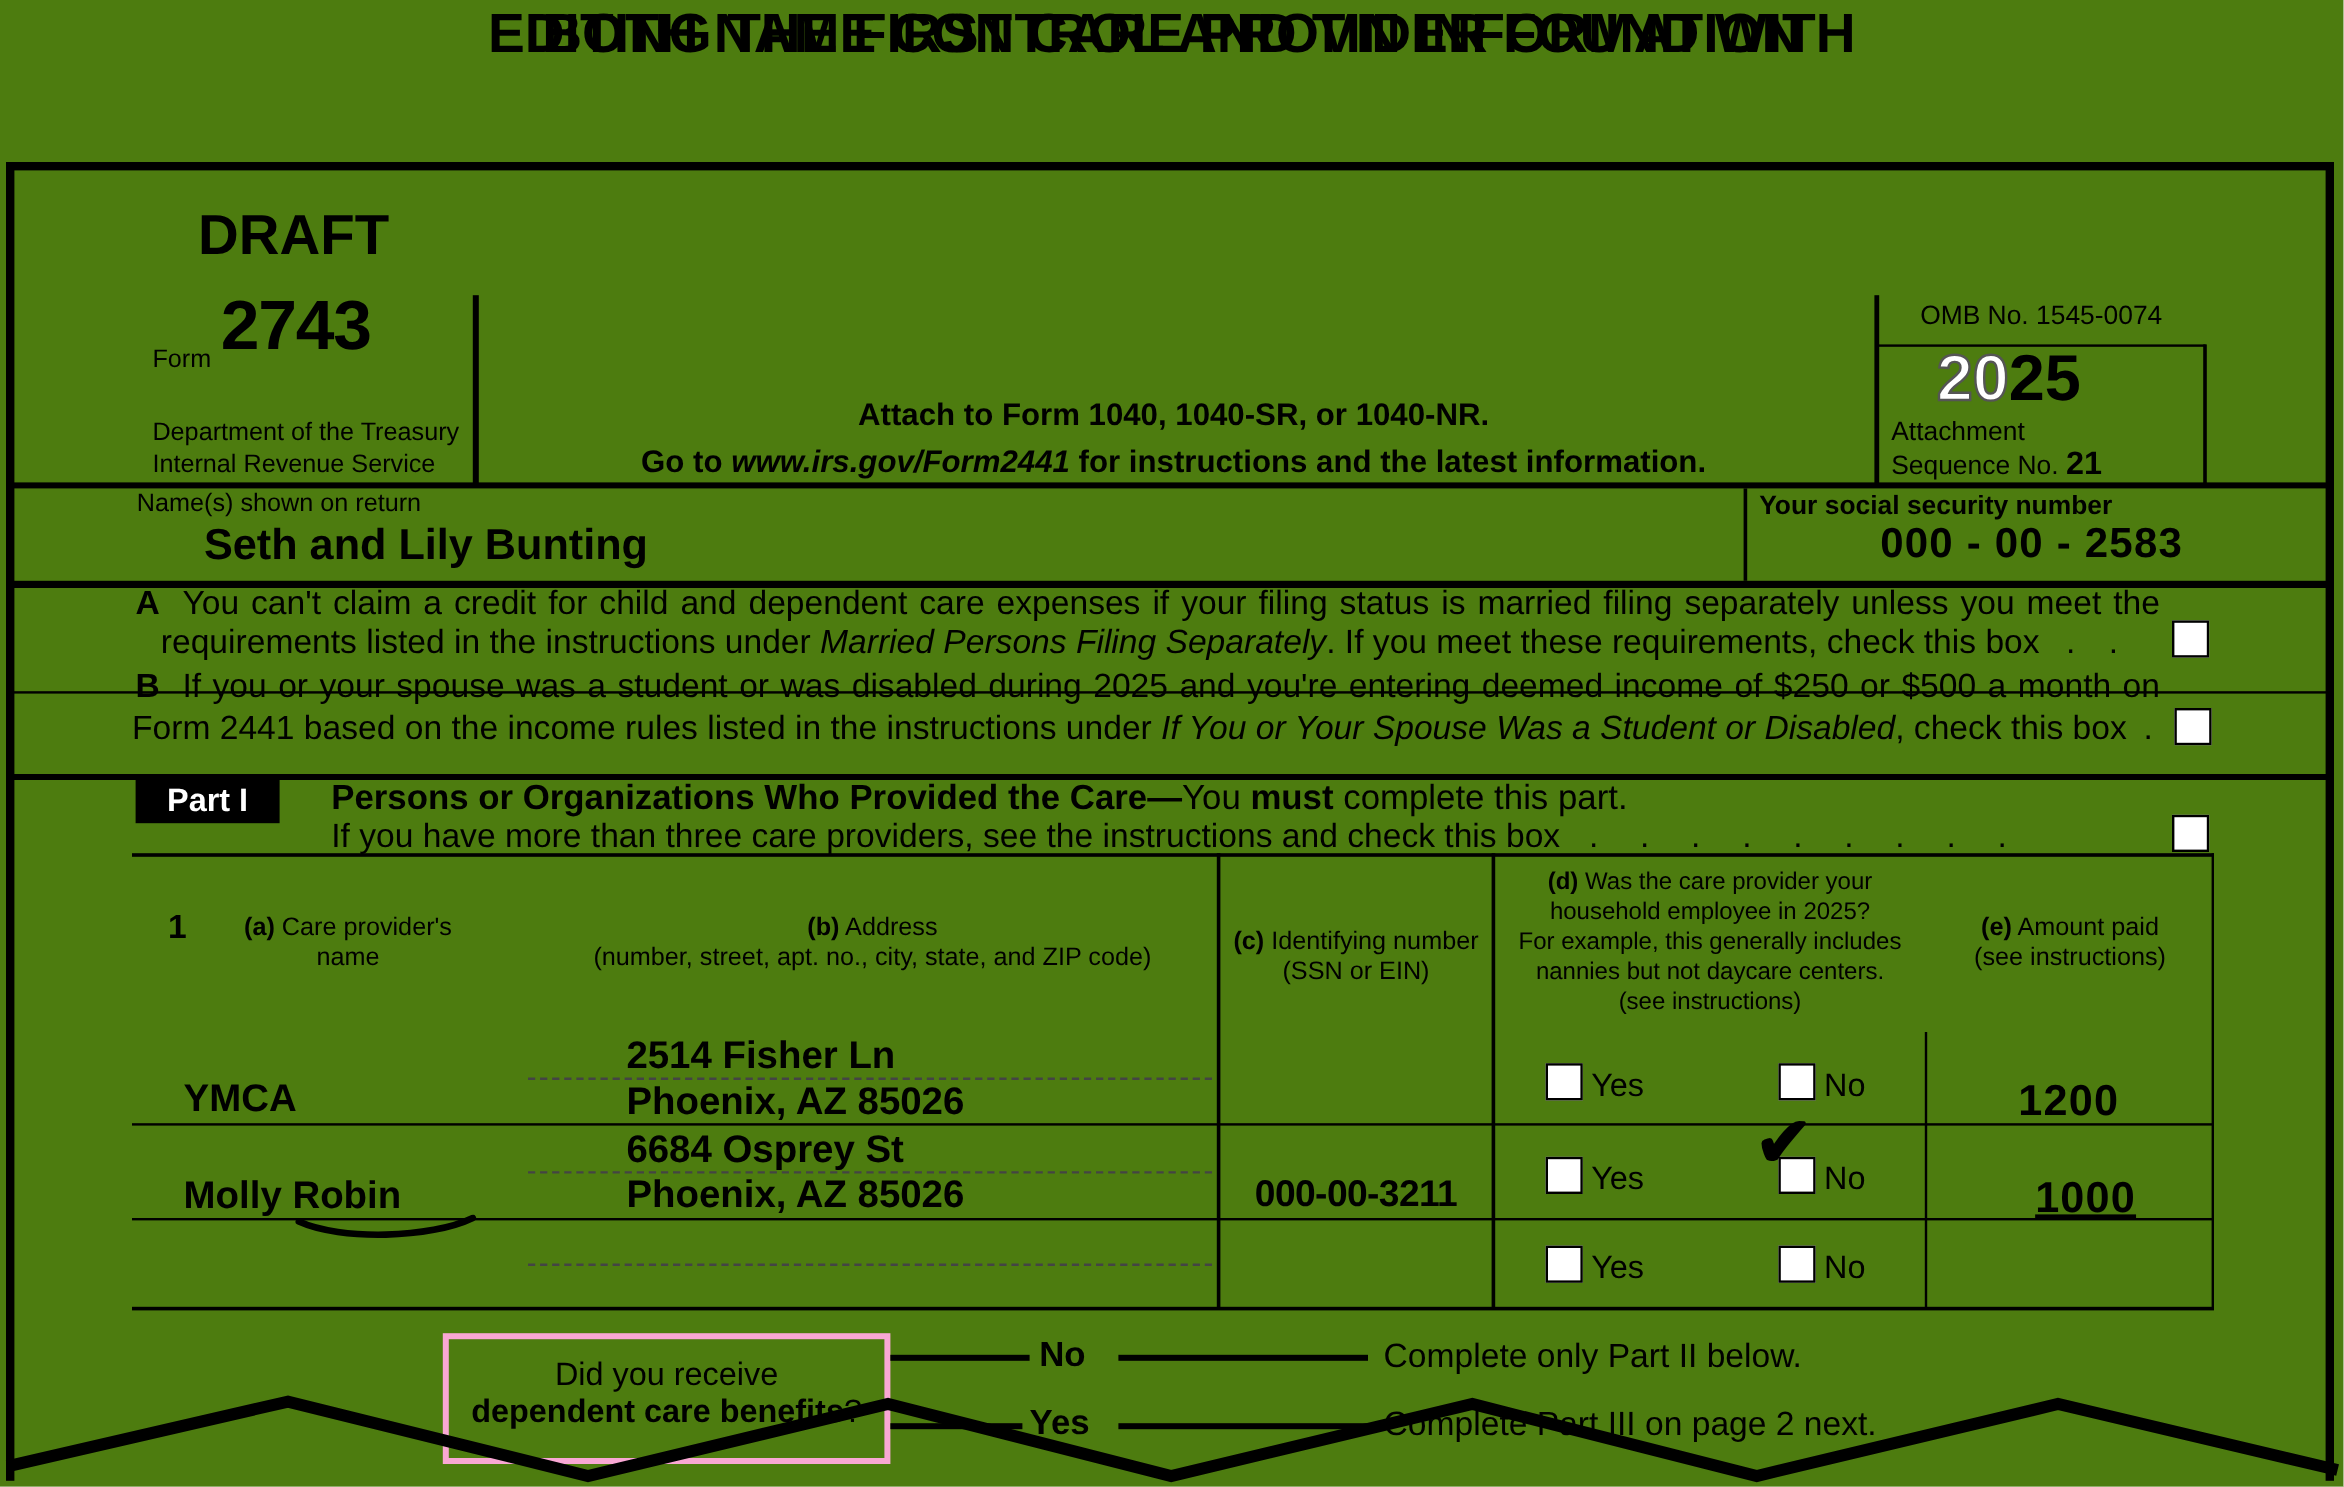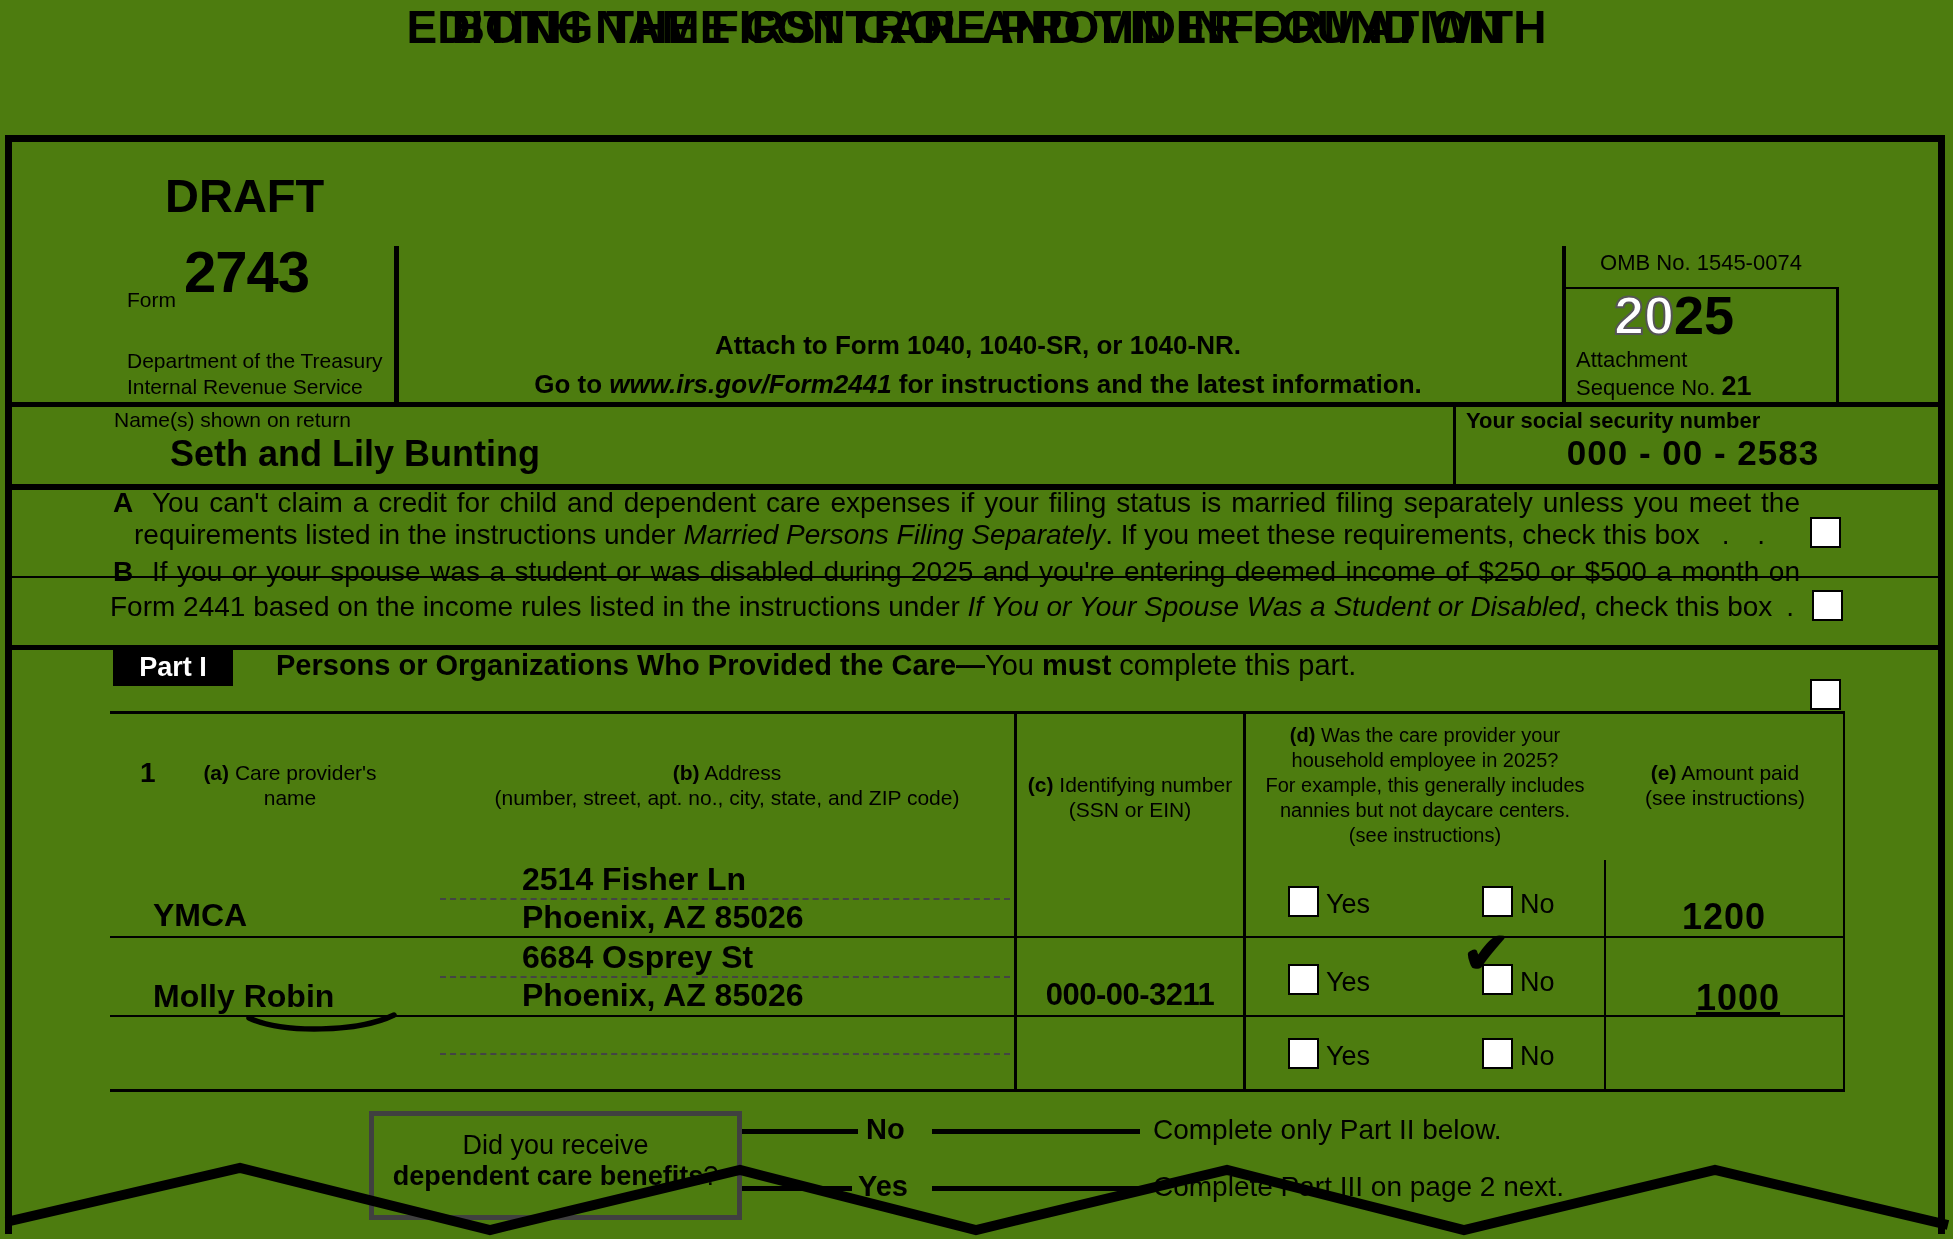--- a/index.html
+++ b/index.html
@@ -86,20 +86,23 @@
   <div class="abs body-txt" style="left:110px;top:591px;">
     <span>Form 2441 based on the income rules listed in the instructions under </span><span class="i">If You or Your Spouse Was a Student or Disabled</span><span>, check this box</span><span class="dots-b">.</span>
   </div>
   <span class="cbx" style="left:1812px;top:590px;"></span>
   <div class="hline" style="left:8px;top:645px;width:1934px;height:5px;"></div>
 
   <div class="abs ctr b" style="left:113px;top:648px;width:120px;height:38px;background:#000;color:#fff;font-size:27px;line-height:38px;">Part I</div>
   <div class="abs" style="left:276px;top:649px;font-size:29px;">
     <span class="b">Persons or Organizations Who Provided the Care—</span><span>You </span><span class="b">must</span><span> complete this part.</span>
   </div>
+  <div class="abs" style="left:276px;top:681px;font-size:28px;">
+    <span>If you have more than three care providers, see the instructions and check this box</span><span class="dots-p">. . . . . . . . .</span>
+  </div>
   <span class="cbx" style="left:1810px;top:679px;"></span>
 
   <div class="hline" style="left:110px;top:711px;width:1735px;height:3px;"></div>
   <div class="vline" style="left:1014px;top:711px;width:3px;height:380px;"></div>
   <div class="vline" style="left:1243px;top:711px;width:3px;height:380px;"></div>
   <div class="vline" style="left:1604px;top:860px;width:2px;height:231px;"></div>
   <div class="vline" style="left:1843px;top:711px;width:2px;height:380px;"></div>
   <div class="hline" style="left:110px;top:936px;width:1735px;height:2px;"></div>
   <div class="hline" style="left:110px;top:1015px;width:1735px;height:2px;"></div>
   <div class="hline" style="left:110px;top:1089px;width:1735px;height:3px;"></div>
@@ -167,21 +170,21 @@
     <div class="abs entry" style="left:153px;top:1052px;"></div>
     <div class="dashline" style="left:440px;top:1053px;width:570px;"></div>
     <div class="abs ctr entry" style="left:1016px;top:1050px;width:228px;font-size:31px;"></div>
     <span class="cbx" style="left:1288px;top:1038px;"></span>
     <div class="abs" style="left:1326px;top:1041px;font-size:27px;">Yes</div>
     <span class="cbx" style="left:1482px;top:1038px;"></span>
     <div class="abs" style="left:1520px;top:1041px;font-size:27px;">No</div>
     <div class="abs ctr b" style="left:1604px;top:1048px;width:240px;font-size:36px;"></div>
   </div>
 
-  <div class="abs ctr" style="left:369px;top:1111px;width:363px;height:85px;border:5px solid #404040;font-size:27px;padding-top:14px;">
+  <div class="abs ctr" style="left:369px;top:1111px;width:363px;height:85px;border:5px solid #f9a8d4;font-size:27px;padding-top:14px;">
     <div>Did you receive</div>
     <div>
       <span class="b">dependent care benefits</span><span>?</span>
     </div>
   </div>
 
   <div class="hline" style="left:742px;top:1129px;width:116px;height:5px;"></div>
   <div class="abs b" style="left:866px;top:1113px;font-size:29px;">No</div>
   <div class="hline" style="left:932px;top:1129px;width:208px;height:5px;"></div>
   <div class="abs" style="left:1153px;top:1114px;font-size:28px;">Complete only Part II below.</div>

